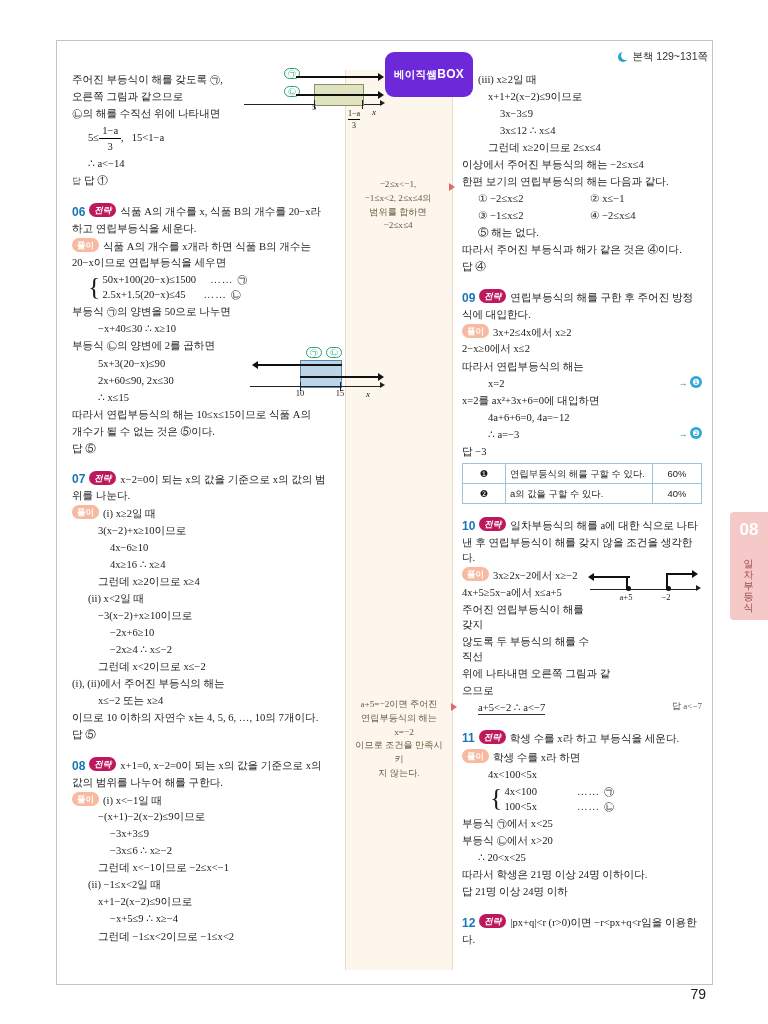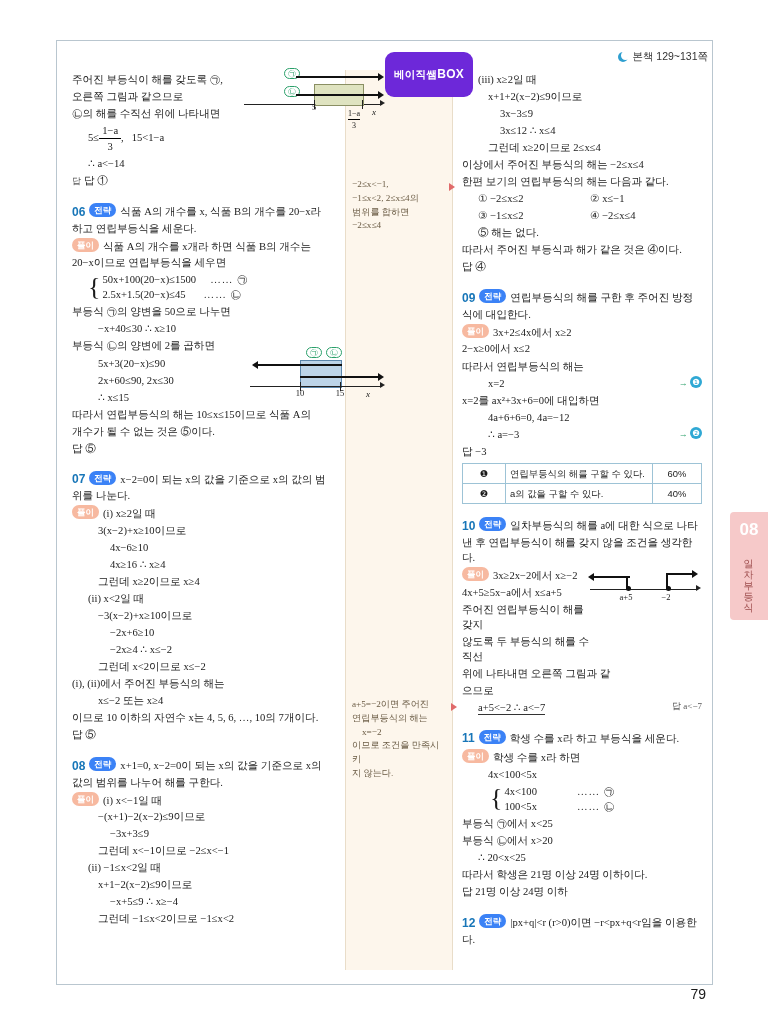--- a/index.html
+++ b/index.html
@@ -75,24 +75,24 @@
   .col{position:absolute;font-size:10.6px;line-height:1.42;}
   .left{left:72px;top:72px;width:262px;}
   .right{left:462px;top:72px;width:240px;}
 
   .qnum{
     display:inline-block;font-weight:bold;font-size:12px;
     color:#1876b8;font-family:"Liberation Sans",sans-serif;
     margin-right:4px;vertical-align:-1px;
   }
   .tag{
-    display:inline-block;background:#3b82f6;color:#fff;
+    display:inline-block;background:#be185d;color:#fff;
     font-size:8.5px;font-family:"Liberation Sans",sans-serif;
     padding:1px 5px;border-radius:7px;margin-right:4px;
-    vertical-align:1.5px;font-weight:bold;
+    vertical-align:1.5px;font-weight:bold;font-style:italic;
   }
   .tag-sol{
     display:inline-block;background:#f7b9a0;color:#fff;
     font-size:8.5px;font-family:"Liberation Sans",sans-serif;
     padding:1px 5px;border-radius:7px;margin-right:4px;
     vertical-align:1.5px;font-weight:bold;
   }
   .blk{margin-bottom:2px;}
   .ind1{padding-left:16px;}
   .ind2{padding-left:26px;}
@@ -139,20 +139,21 @@
     padding:3px 2px;font-weight:bold;
   }
   .tbl td{border:1px solid #9dc3d6;padding:3px 4px;}
   .tbl td.c{text-align:center;width:34px;}
   .tbl td.r{text-align:center;width:40px;}
 
   
   .note{
     position:absolute;font-size:9.2px;line-height:1.5;color:#6a5b44;
     font-family:"Liberation Serif",serif;
+    text-align:center;
   }
   .note .ptr{
     position:absolute;right:-11px;top:5px;
     width:0;height:0;border-left:6px solid #e06a6a;
     border-top:4px solid transparent;border-bottom:4px solid transparent;
   }
   .uline{border-bottom:1px solid #333;padding-bottom:1px;}
 
   .pageno{
     position:absolute;right:62px;bottom:22px;
@@ -307,20 +308,21 @@
 
     <div>
       <div class="blk">
         <span class="qnum">08</span><span class="tag">전략</span><span>x+1=0, x−2=0이 되는 x의 값을 기준으로 x의 값의 범위를 나누어 해를 구한다.</span>
       </div>
       <div class="blk">
         <span class="tag-sol">풀이</span><span>(i) x&lt;−1일 때</span>
       </div>
       <div class="blk ind2">−(x+1)−2(x−2)≤9이므로</div>
       <div class="blk ind3">−3x+3≤9</div>
+      <div class="blk ind3">−3x≤6   ∴ x≥−2</div>
       <div class="blk ind2">그런데 x&lt;−1이므로   −2≤x&lt;−1</div>
       <div class="blk ind1">(ii) −1≤x&lt;2일 때</div>
       <div class="blk ind2">x+1−2(x−2)≤9이므로</div>
       <div class="blk ind3">−x+5≤9   ∴ x≥−4</div>
       <div class="blk ind2">그런데 −1≤x&lt;2이므로   −1≤x&lt;2</div>
     </div>
 
   </div>
 
   <div class="note" style="left:352px;top:178px;width:92px;">

